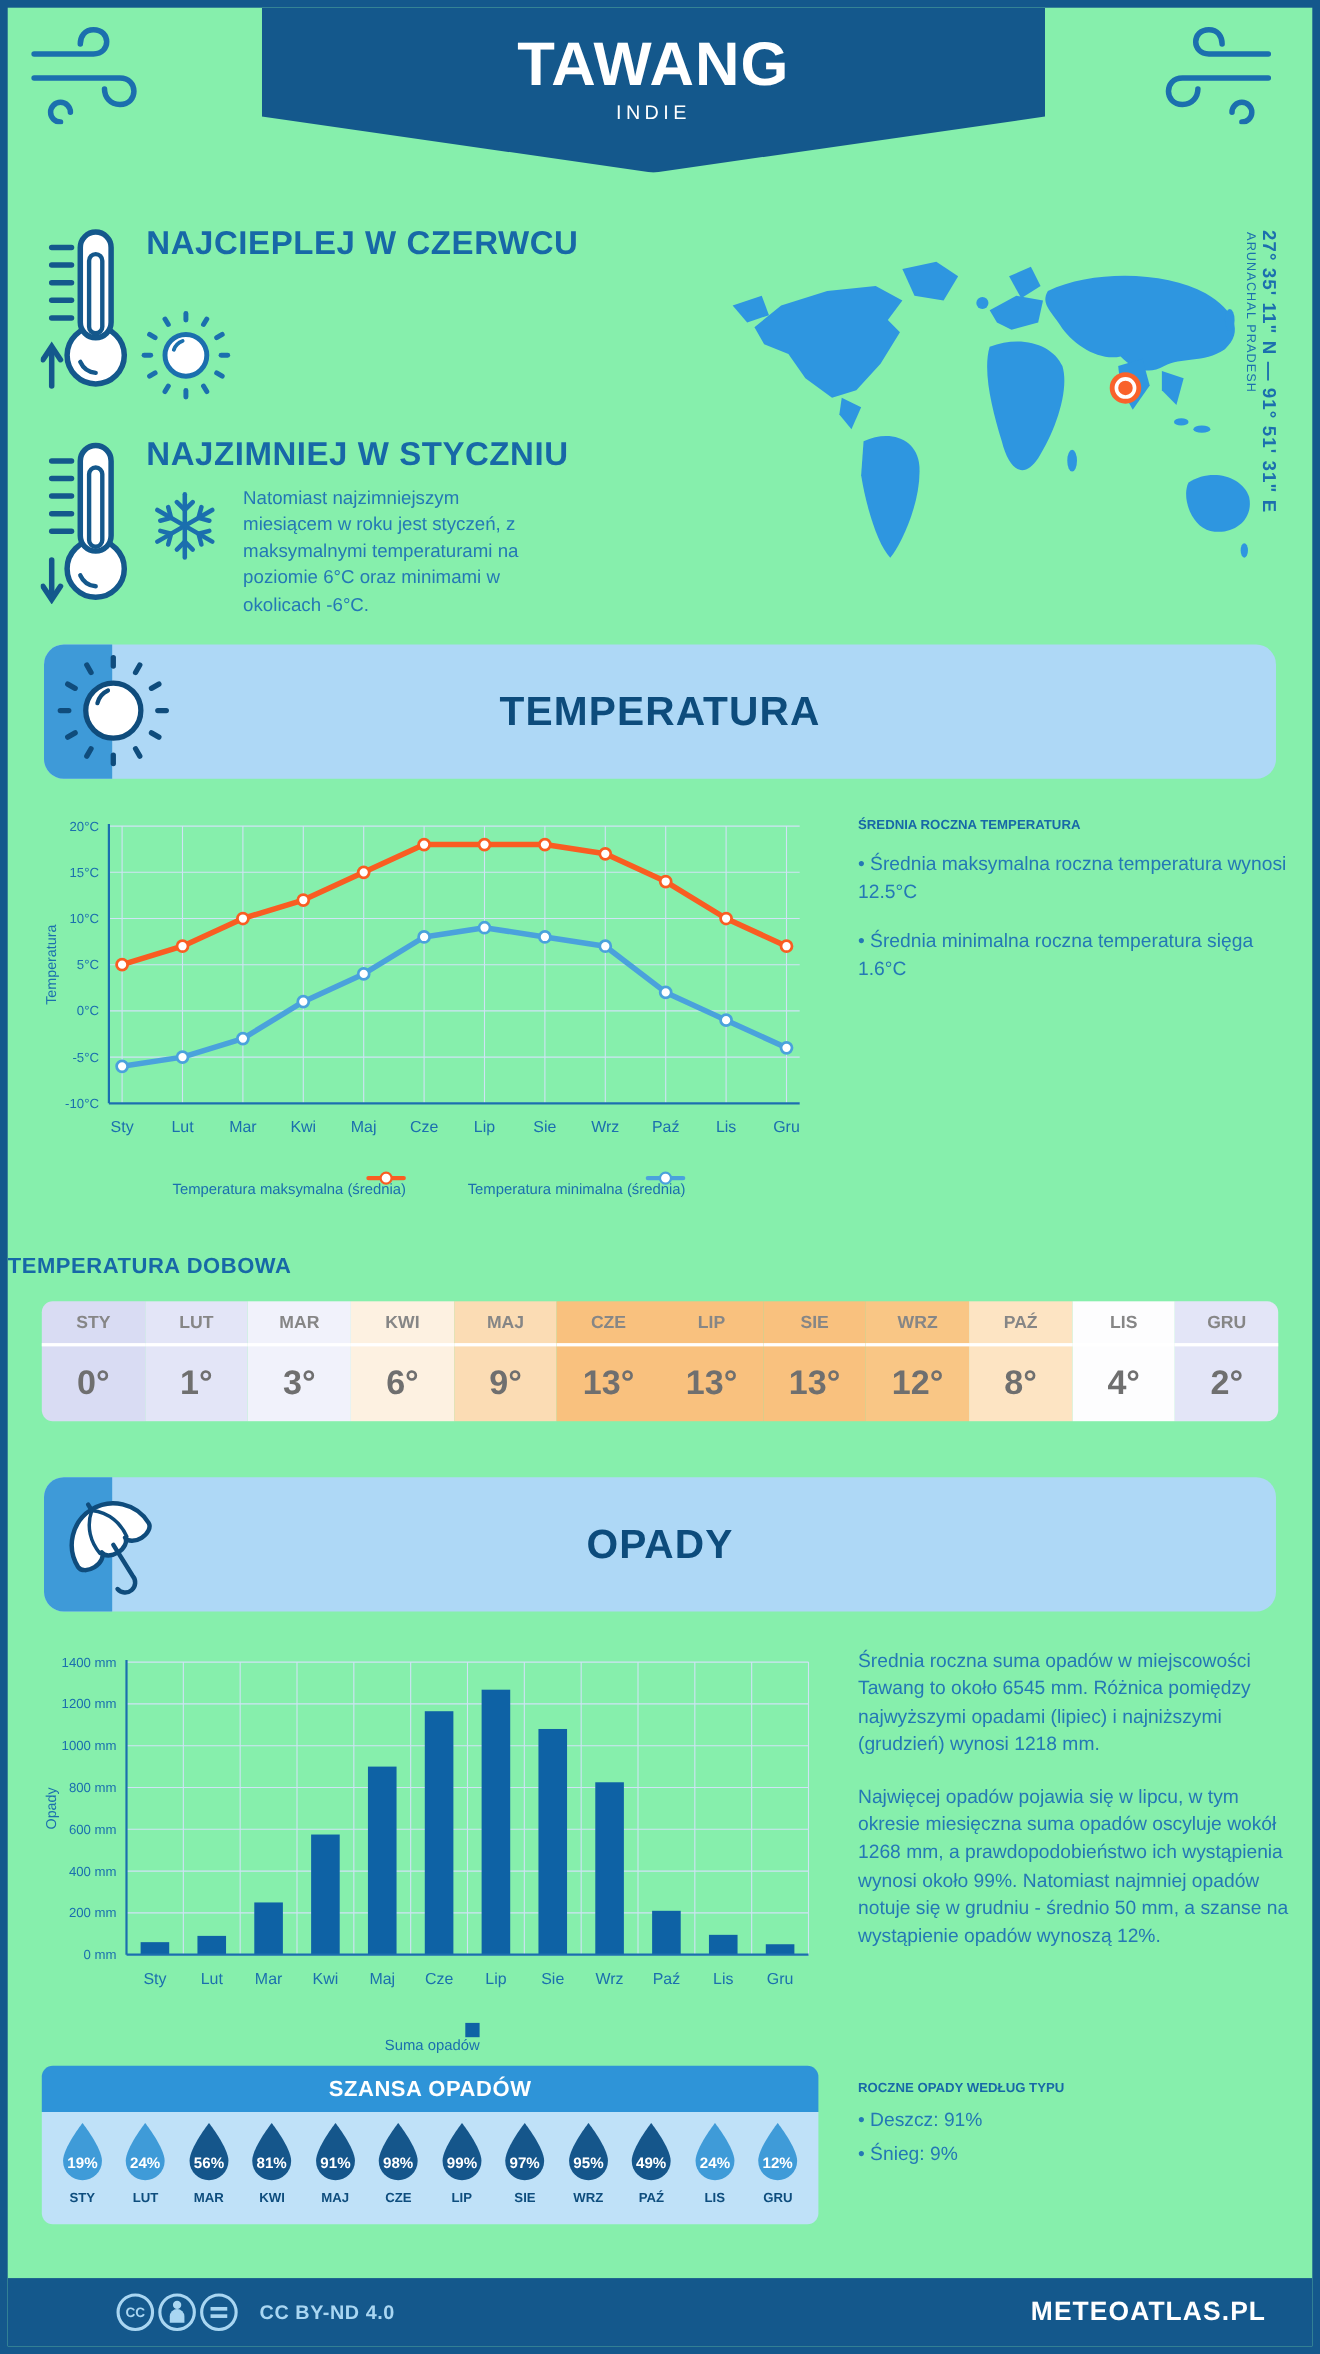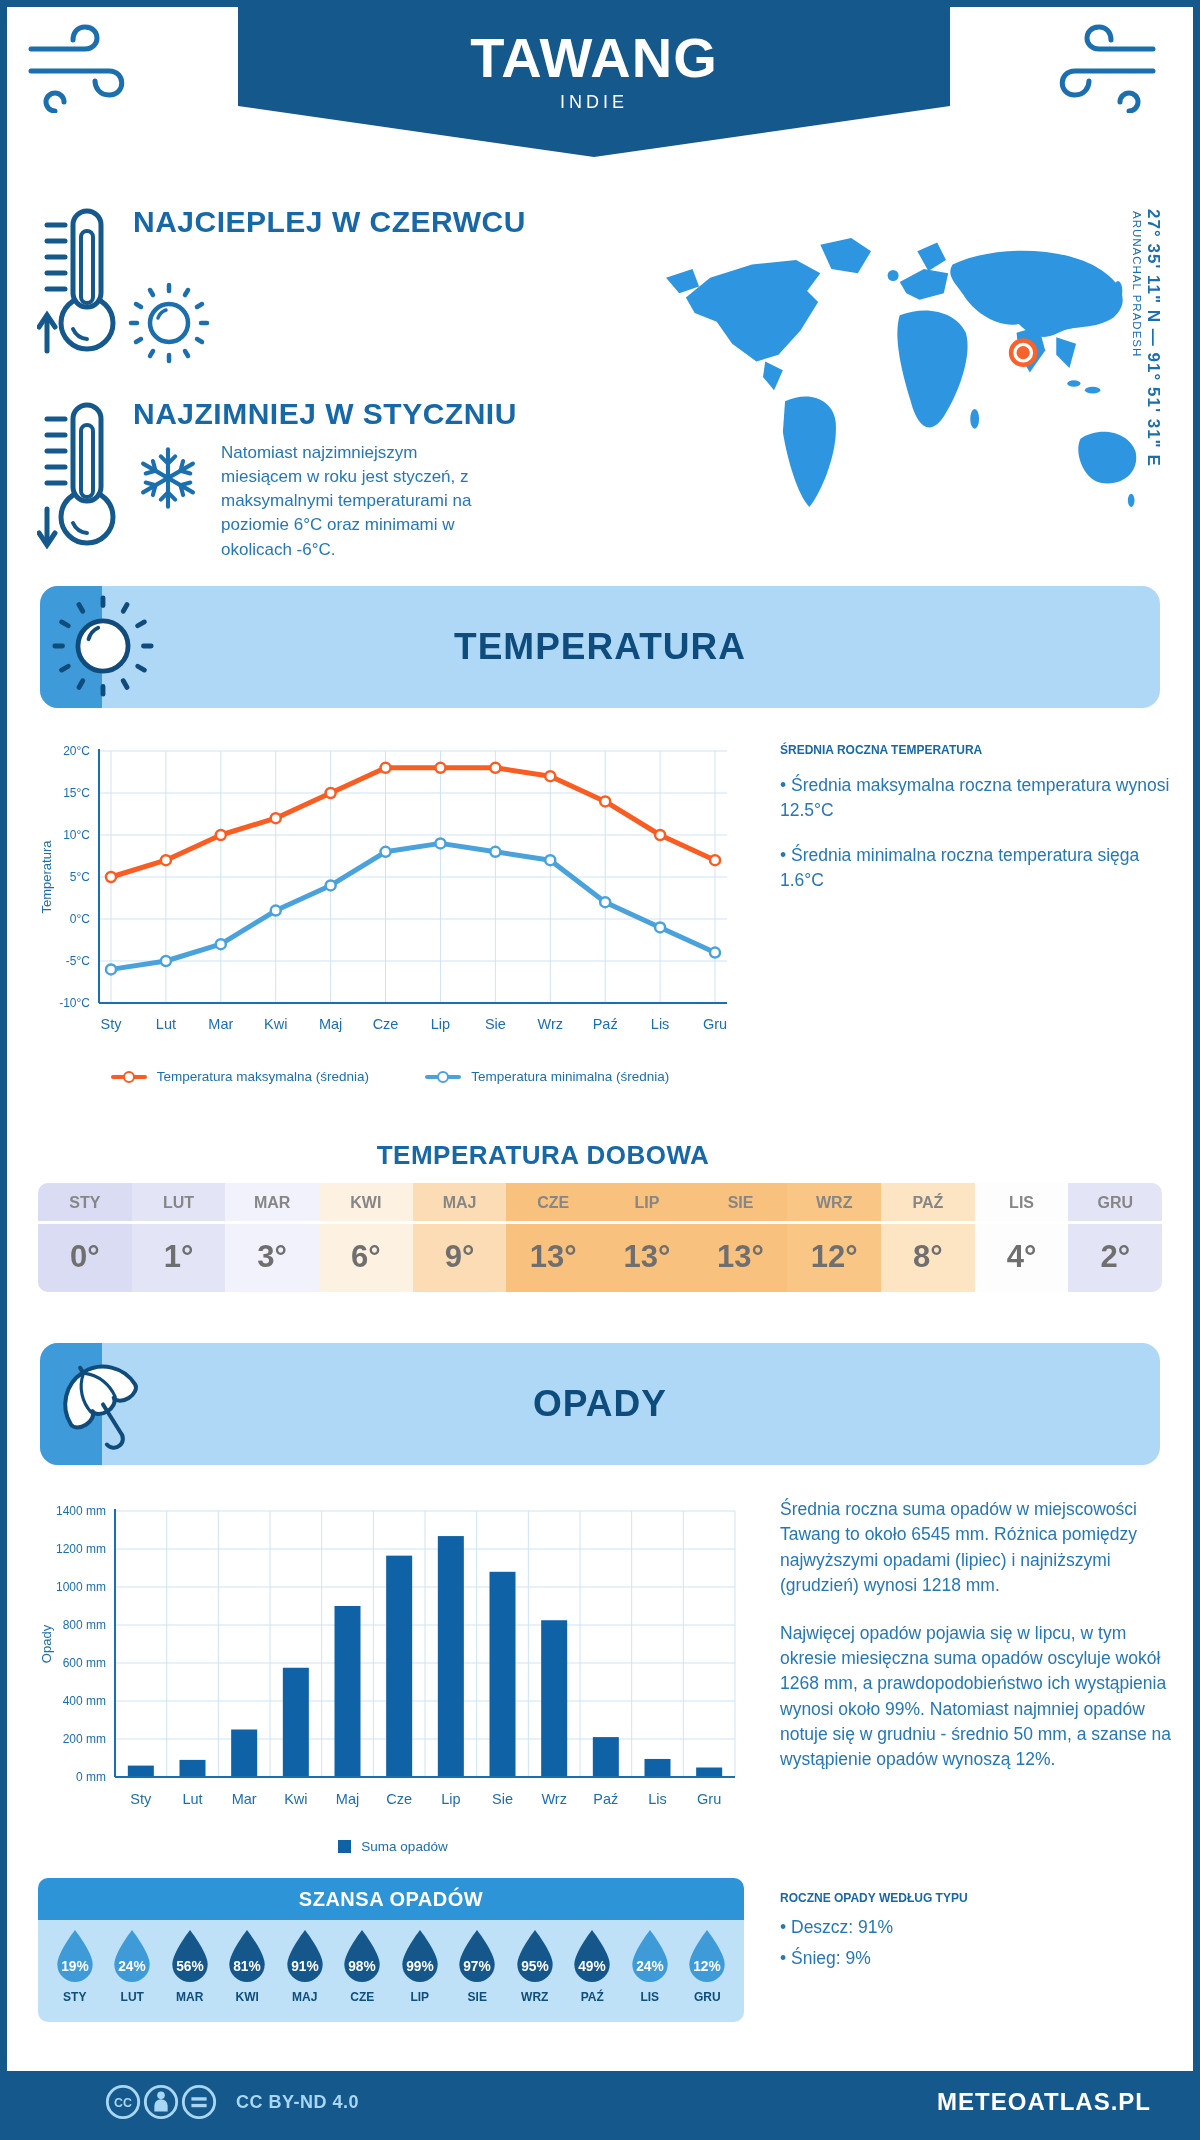--- a/index.html
+++ b/index.html
@@ -1,16 +1,16 @@
 <!DOCTYPE html>
 <html><head>
 <meta charset="utf-8">
 <style>
   html,body{margin:0;padding:0;background:#e8e8e8;}
-  .page{position:relative;width:1200px;height:2140px;background:#ffffff;border:7px solid #14588c;
+  .page{position:relative;width:1200px;height:2140px;background:#86efac;border:7px solid #14588c;
         box-sizing:border-box;font-family:"Liberation Sans",sans-serif;overflow:hidden;margin:0 auto;}
   .abs{position:absolute;}
   
   .header-banner{position:absolute;left:231px;top:0;width:712px;height:150px;background:#14588c;
       clip-path:polygon(0 0,100% 0,100% 66%,50% 100%,0 66%);text-align:center;color:#fff;}
   .header-title{font-size:56px;font-weight:bold;letter-spacing:1px;margin-top:18px;}
   .header-sub{font-size:18px;letter-spacing:4px;margin-top:2px;}
   
   .sec-heading{position:absolute;font-size:30px;font-weight:bold;color:#1768a7;letter-spacing:0.5px;}
   .sec-para{position:absolute;font-size:17px;line-height:1.42;color:#2478b5;}
@@ -22,26 +22,26 @@
   .banner{position:absolute;left:33px;width:1120px;height:122px;background:#aed8f6;border-radius:18px;}
   .banner .corner{position:absolute;left:0;top:0;width:62px;height:122px;background:#3e9ad8;border-radius:18px 0 0 18px;}
   .banner .btitle{position:relative;text-align:center;line-height:122px;font-size:37px;font-weight:bold;color:#0d4c7c;letter-spacing:1px;}
   .banner .bicon{position:absolute;left:10px;top:7px;}
   
   .col-heading{font-size:12px;font-weight:bold;color:#1768a7;margin:0 0 16px 0;}
   .col-para{font-size:17.5px;line-height:1.45;color:#2478b5;margin:0 0 22px 0;}
   .bullet{font-size:17.5px;line-height:1.4;color:#2478b5;margin:0 0 21px 0;}
   
   .chart-legend{position:absolute;display:flex;justify-content:center;gap:56px;}
-  .leg-item{display:flex;align-items:center;gap:10px;font-size:13.5px;color:#1b6fae;}
+  .leg-item{display:flex;align-items:flex-end;font-size:13.5px;color:#1b6fae;flex-direction:column;}
   .leg-line{display:inline-block;width:36px;height:4px;border-radius:2px;position:relative;}
   .leg-dot{position:absolute;left:50%;top:50%;transform:translate(-50%,-50%);width:8px;height:8px;border-radius:50%;background:#fff;border:2.5px solid;}
   .leg-sq{display:inline-block;width:13px;height:13px;}
   
-  .daily-heading{position:absolute;left:0;width:1072px;text-align:center;font-size:26px;font-weight:bold;color:#1768a7;letter-spacing:0.5px;}
+  .daily-heading{position:absolute;left:0;width:1072px;text-align:left;font-size:20px;font-weight:bold;color:#1768a7;letter-spacing:0.5px;}
   .daily-table{position:absolute;left:31px;top:1176px;width:1124px;display:flex;}
   .dt-cell{flex:1;text-align:center;}
   .dt-cell:first-child{border-radius:10px 0 0 10px;}
   .dt-cell:last-child{border-radius:0 10px 10px 0;}
   .dt-month{font-size:16px;font-weight:bold;color:#868686;padding:11px 0 9px;border-bottom:3px solid #fff;}
   .dt-value{font-size:31px;font-weight:bold;color:#6f6f6f;padding:15px 0 17px;}
   
   .szansa{position:absolute;left:31px;top:1871px;width:706px;}
   .sz-head{background:#2e94d8;border-radius:10px 10px 0 0;height:42px;line-height:42px;text-align:center;
            color:#fff;font-size:20px;font-weight:bold;letter-spacing:0.5px;}

